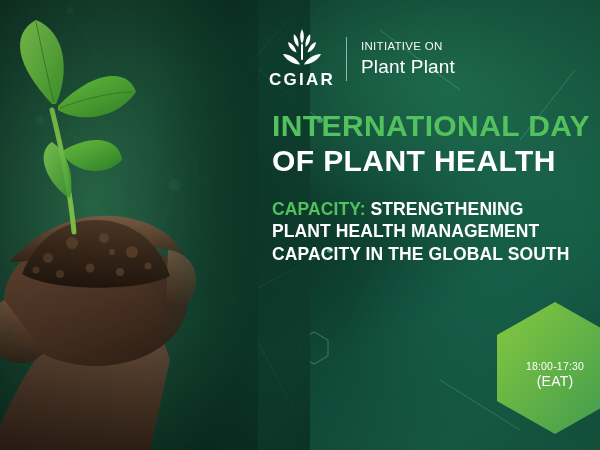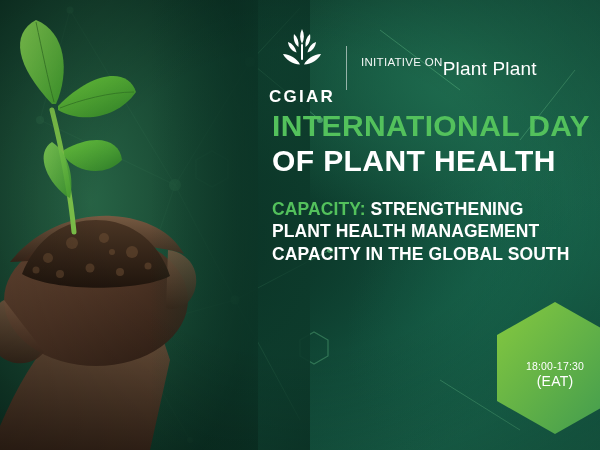--- a/index.html
+++ b/index.html
@@ -66,30 +66,30 @@
     width: 60px;
     display: flex;
     flex-direction: column;
     align-items: center;
   }
   .logo-word {
     color: #ffffff;
     font-size: 17px;
     font-weight: bold;
     letter-spacing: 2.2px;
-    margin-top: 19px;
+    margin-top: 2px;
   }
   .logo-divider {
     width: 1px;
     height: 44px;
     background: rgba(255,255,255,0.55);
   }
   .logo-text {
     display: flex;
-    flex-direction: row;
+    flex-direction: column;
     justify-content: space-between;
     line-height: 1.15;
   }
   .logo-initiative {
     color: #ffffff;
     font-size: 11.5px;
     letter-spacing: 0.3px;
     opacity: 0.95;
   }
   .logo-plant-health {

